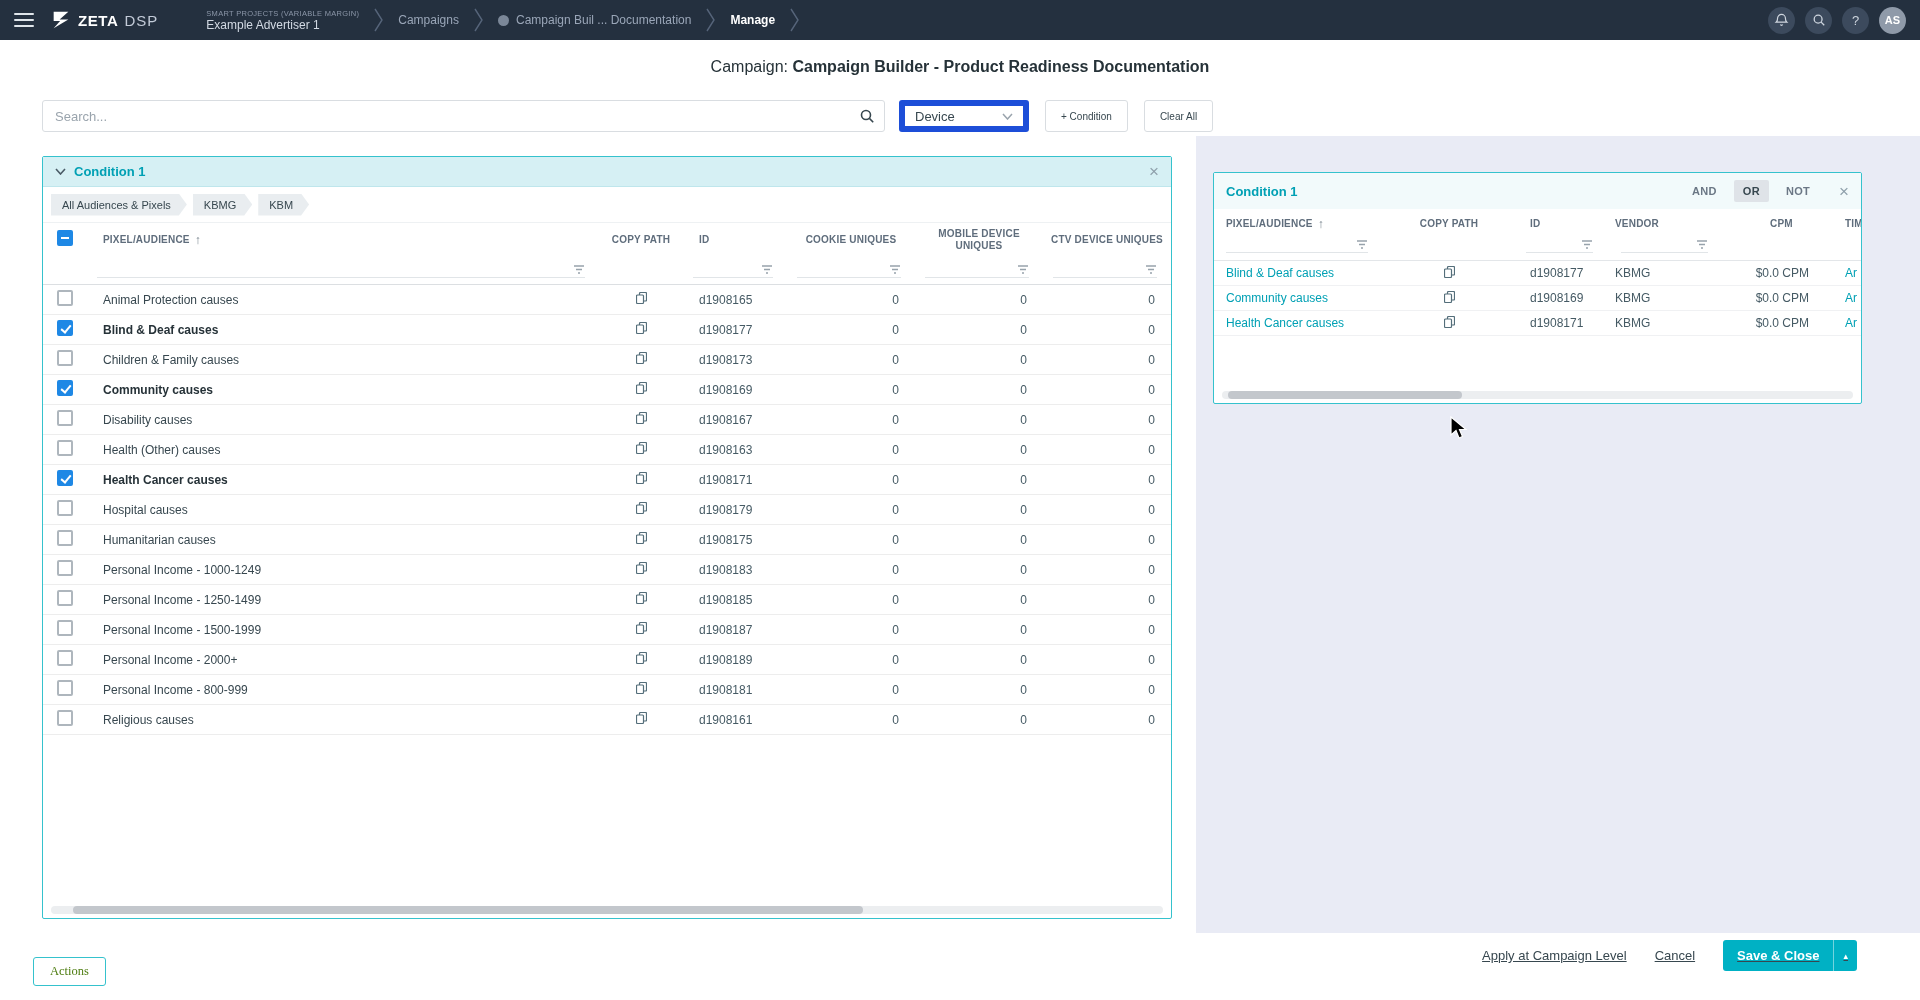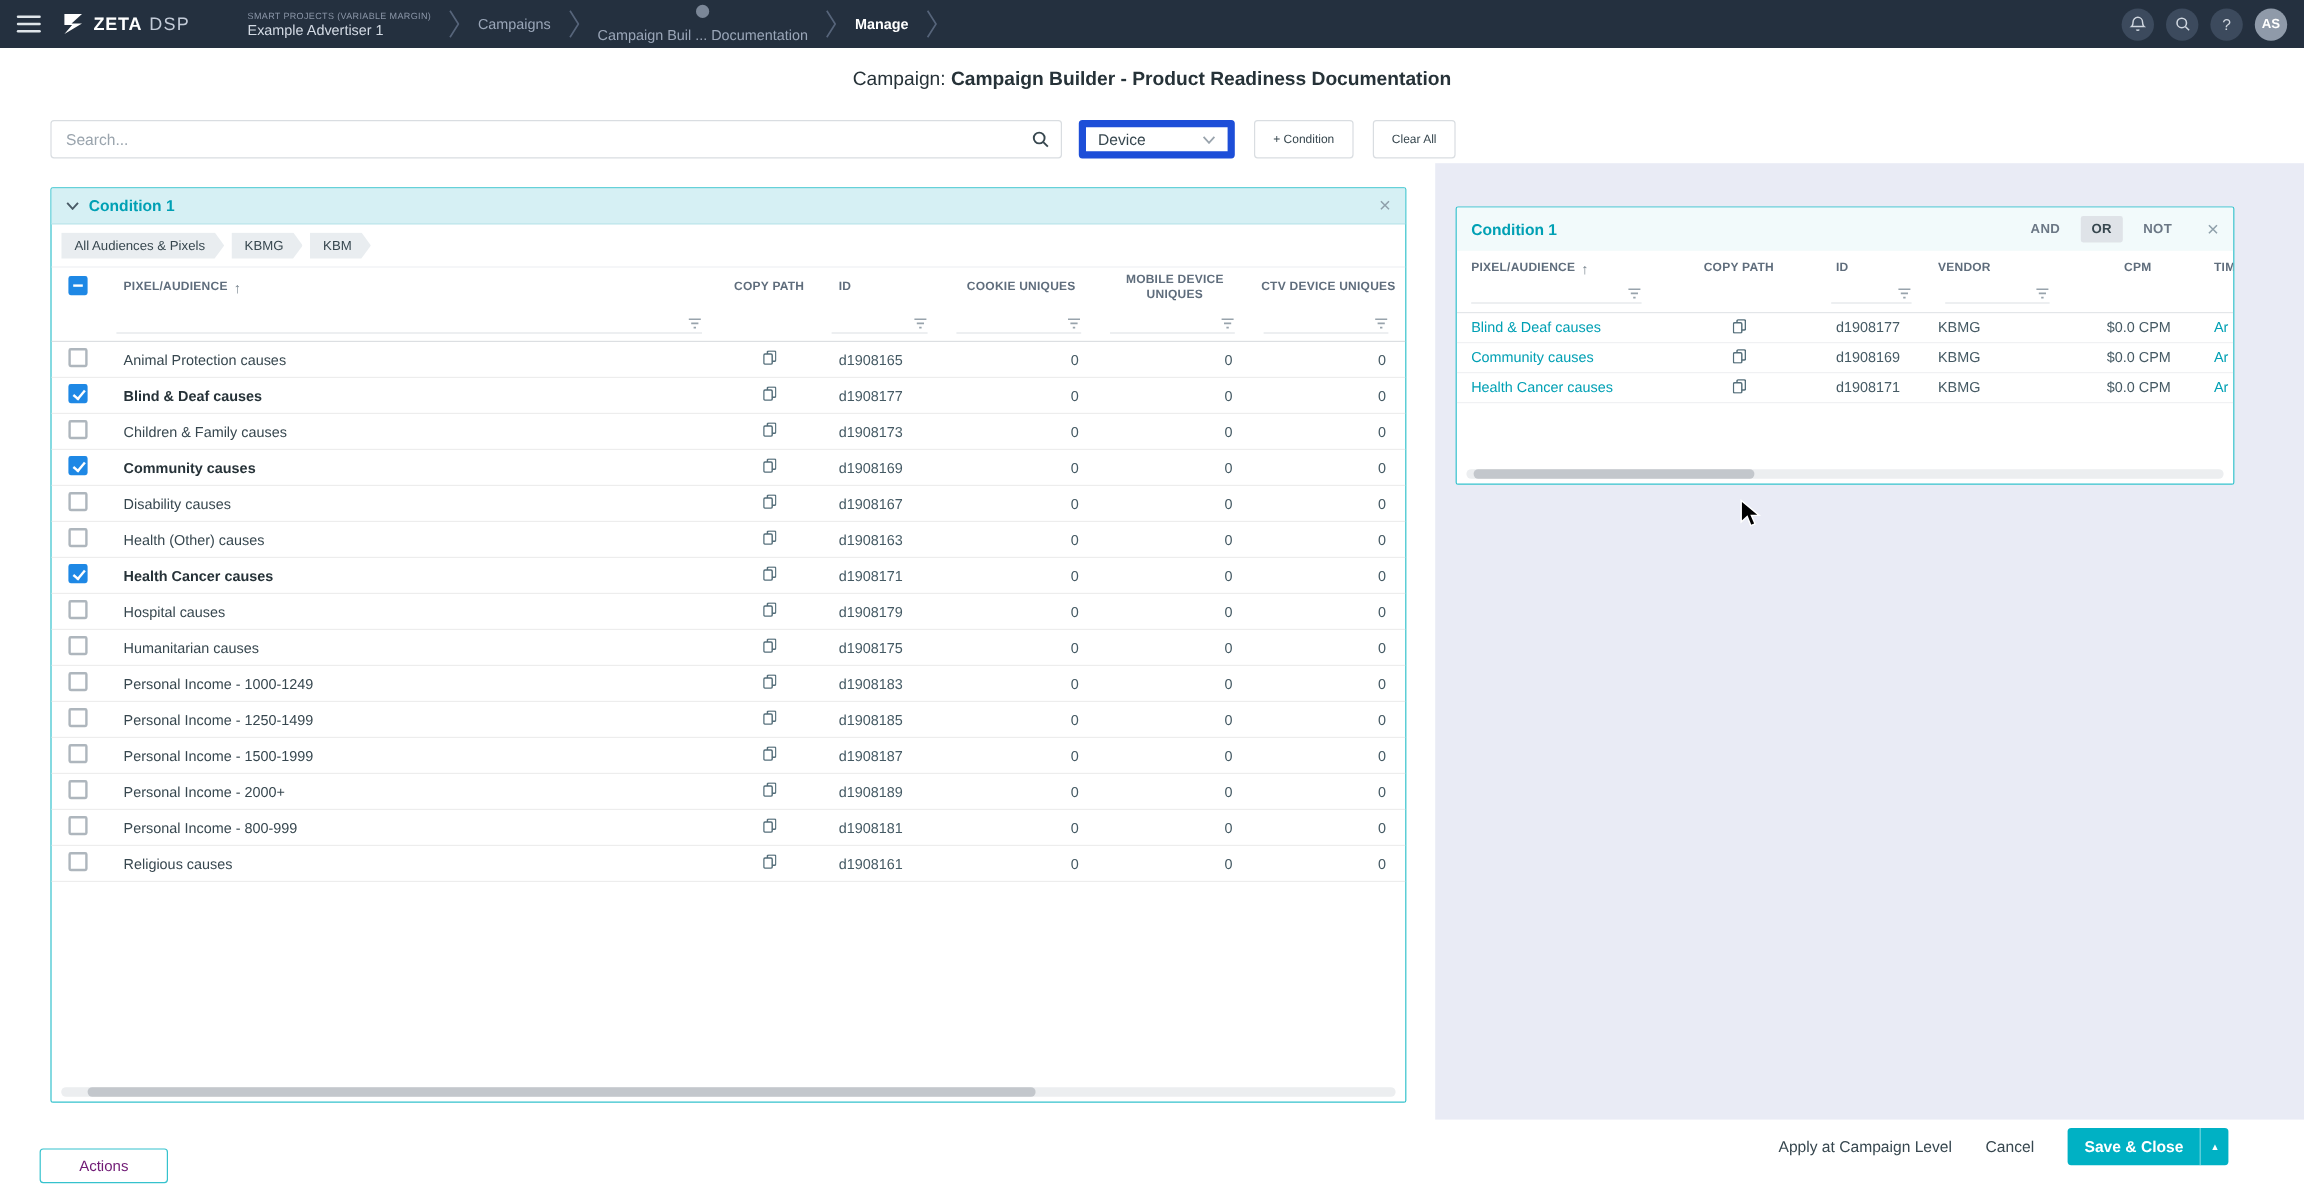--- a/index.html
+++ b/index.html
@@ -13,21 +13,21 @@
   .hamburger { width:20px; display:flex; flex-direction:column; gap:4px; cursor:pointer; }
   .hamburger span { display:block; height:2px; background:#dfe5ea; border-radius:1px; }
   .brand { display:flex; align-items:center; margin-left:16px; gap:6px; cursor:pointer; }
   .brand-primary { color:#fff; font-weight:800; font-size:15px; letter-spacing:.6px; }
   .brand-secondary { color:#c3cbd8; font-weight:400; font-size:15px; letter-spacing:1px; }
   .crumbs { display:flex; align-items:center; margin-left:34px; height:40px; }
   .crumb { display:flex; flex-direction:column; justify-content:center; padding:0 14px;
     color:#9aa6b8; font-size:12px; white-space:nowrap; cursor:pointer; height:40px; }
   .crumb-top { font-size:7.5px; color:#8b96a8; letter-spacing:.3px; }
   .crumb-main { font-size:12px; color:#d3dae4; }
-  .crumb.with-dot { flex-direction:column; align-items:center; gap:7px; }
+  .crumb.with-dot { flex-direction:row; align-items:center; gap:7px; }
   .dot { width:11px; height:11px; border-radius:50%; background:#7b8798; flex:none; }
   .crumb.active span { color:#fff; font-weight:700; }
   .sep { flex:none; margin:0 1px; }
   .nav-right { margin-left:auto; display:flex; align-items:center; gap:10px; }
   .icon-circle { width:27px; height:27px; border-radius:50%; background:#3c4a5d;
     display:flex; align-items:center; justify-content:center; color:#cfd6df;
     font-size:13px; cursor:pointer; }
   .avatar { width:27px; height:27px; border-radius:50%; background:#8f9aa9; color:#fff;
     display:flex; align-items:center; justify-content:center; font-size:11px;
     font-weight:700; cursor:pointer; }
@@ -128,25 +128,25 @@
   .rt-filter { height:26px; border-bottom:1px solid #e3e6e9; }
   .rt-filter .f-cell { height:14px; margin:0 16px 4px 12px; }
   .rt-row { height:25px; border-bottom:1px solid #f0f1f3; font-size:12px; }
   .rt-row .r-name { padding-left:12px; color:#00a0b4; cursor:pointer; }
   .rt-row .r-id { padding-left:16px; color:#455a64; }
   .rt-row .r-vendor { padding-left:6px; color:#455a64; }
   .rt-row .r-cpm { text-align:right; padding-right:30px; color:#455a64; }
   .rt-row .r-time { padding-left:6px; color:#00a0b4; white-space:nowrap; overflow:hidden; }
 
   
-  .btn-actions { position:absolute; left:33px; top:957px; height:29px; padding:0 32px;
-    background:#fff; border:1px solid #35c2cd; color:#701a75; font-size:12.5px;
-    border-radius:3px; cursor:pointer; z-index:4; font-family:Liberation Sans, sans-serif; }
+  .btn-actions { position:absolute; left:33px; top:957px; height:29px; padding:0 16px;
+    background:#fff; border:1px solid #35c2cd; color:#4d7c0f; font-size:12.5px;
+    border-radius:3px; cursor:pointer; z-index:4; font-family:Liberation Serif, serif; }
   .footer-right { position:absolute; top:940px; right:63px; display:flex;
-    align-items:center; gap:28px; font-size:13px; color:#37474f; z-index:4; }
+    align-items:center; gap:28px; font-size:13px; color:#37474f; z-index:4;text-decoration:underline; }
   .link-dark { cursor:pointer; }
   .save-split { display:flex; align-items:stretch; height:31px; background:#00b1c4;
     border-radius:3px; overflow:hidden; color:#fff; font-size:13px; font-weight:600;
     cursor:pointer; }
   .save-label { display:flex; align-items:center; padding:0 14px; }
   .save-caret { display:flex; align-items:center; padding:0 9px;
     border-left:1px solid rgba(255,255,255,.45); font-size:9px; }
 
   .cursor { position:absolute; left:1450px; top:416px; z-index:30; pointer-events:none; }
 </style>

